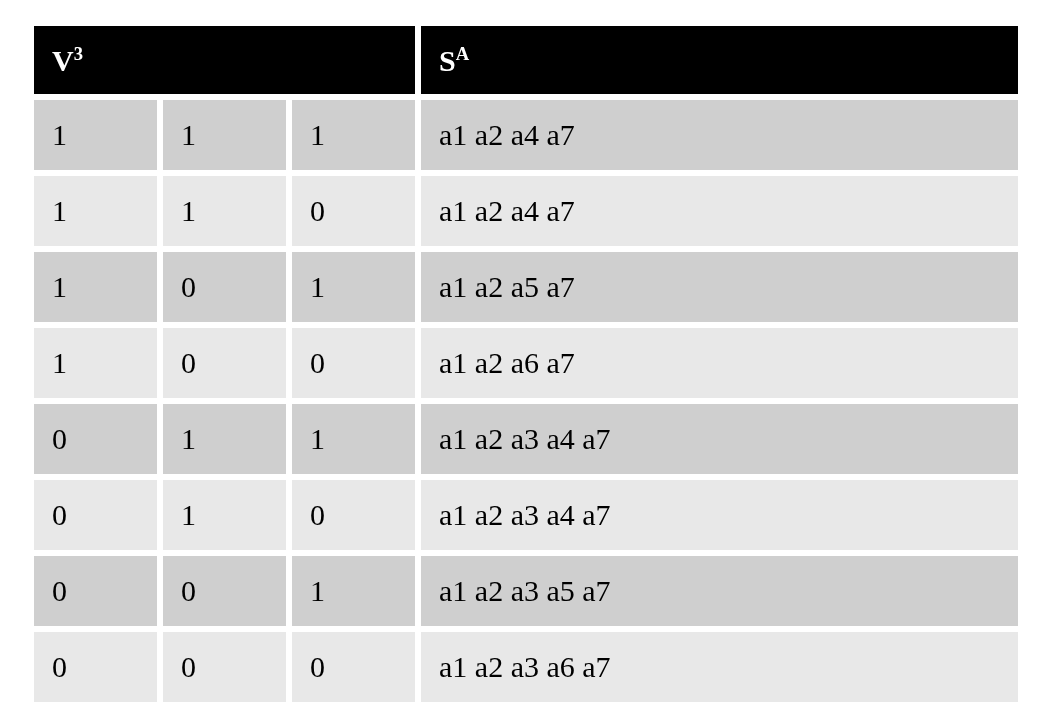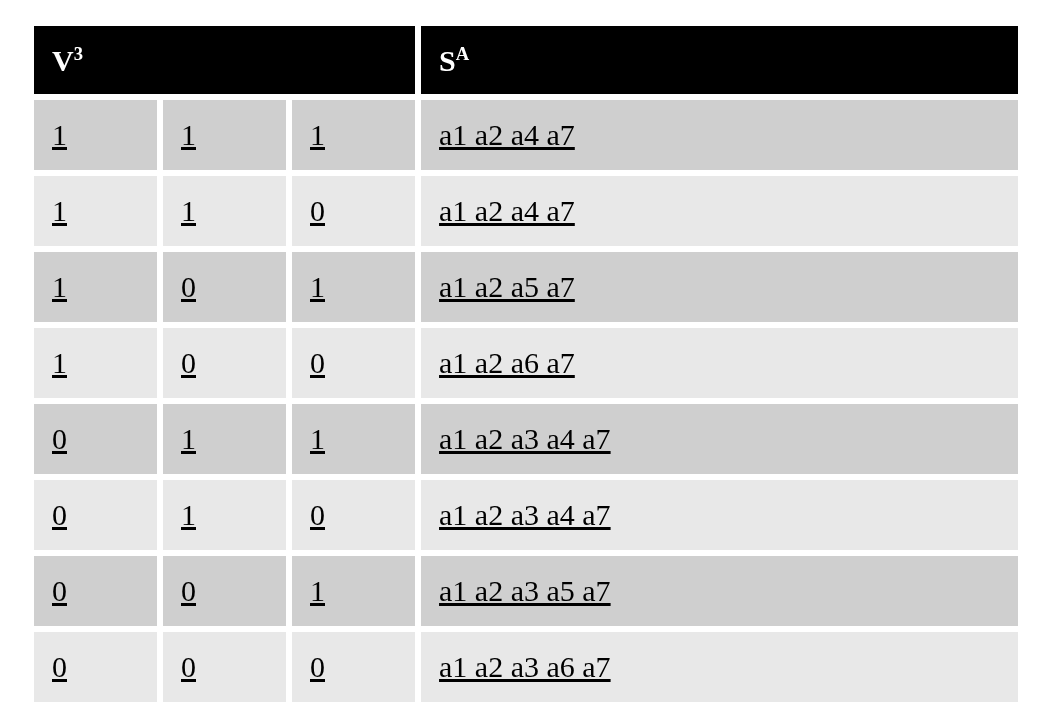--- a/index.html
+++ b/index.html
@@ -12,21 +12,20 @@
     width: 1044px;
     height: 723px;
     box-sizing: border-box;
     padding: 20px 20px 20px 28px;
   }
   table.data {
     border-collapse: separate;
     border-spacing: 6px;
     width: 100%;
     table-layout: fixed;
-    text-decoration: underline;
   }
   table.data th {
     background: #000000;
     color: #ffffff;
     font-weight: bold;
     text-align: left;
     padding: 14px 18px;
     font-size: 30px;
     vertical-align: middle;
     height: 40px;

